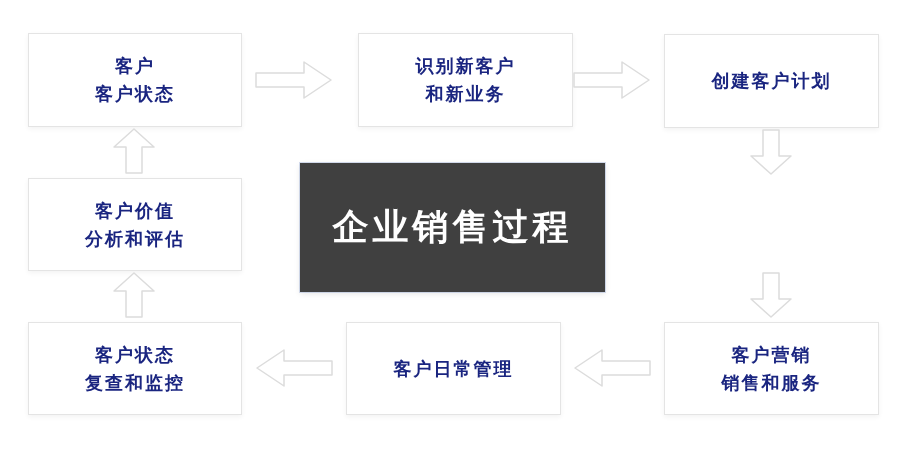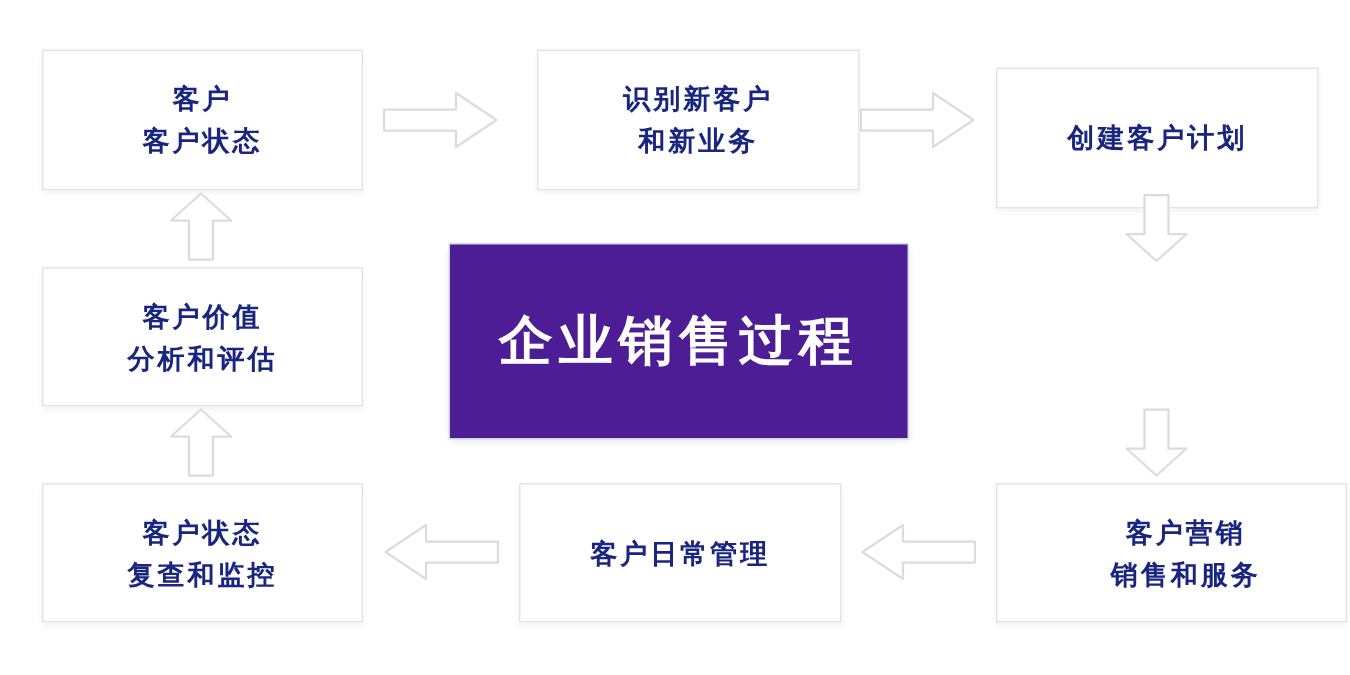--- a/index.html
+++ b/index.html
@@ -28,30 +28,30 @@
   .node-text {
     white-space: pre-line;
     color: #1a2580;
     font-size: 18px;
     font-weight: bold;
     letter-spacing: 2px;
     line-height: 28px;
   }
   .n1 { left: 28px;  top: 33px;  width: 212px; height: 92px; }
   .n2 { left: 346px; top: 33px;  width: 213px; height: 92px; margin-left: 12px; }
-  .n3 { left: 664px; top: 45px;  width: 213px; height: 92px; }
+  .n3 { left: 664px; top: 34px;  width: 213px; height: 92px; }
   .n4 { left: 664px; top: 178px; width: 213px; height: 91px; }
-  .n5 { left: 664px; top: 322px; width: 213px; height: 91px; padding-left: 19px; }
+  .n5 { left: 664px; top: 322px; width: 213px; height: 91px; }
   .n6 { left: 346px; top: 322px; width: 213px; height: 91px; }
   .n7 { left: 28px;  top: 322px; width: 212px; height: 91px; }
   .n8 { left: 28px;  top: 178px; width: 212px; height: 91px; justify-content: center; }
   .center-box {
     position: absolute;
     left: 300px; top: 163px; width: 305px; height: 129px;
-    background: #4c1d95;
+    background: #404040;
     box-shadow: 0 0 0 1px rgba(175,190,220,0.55), 0 2px 6px rgba(0,0,0,0.10);
     display: flex;
     align-items: center;
     justify-content: center;
   }
   .center-text {
     color: #ffffff;
     font-size: 36px;
     font-weight: bold;
     letter-spacing: 4px;

